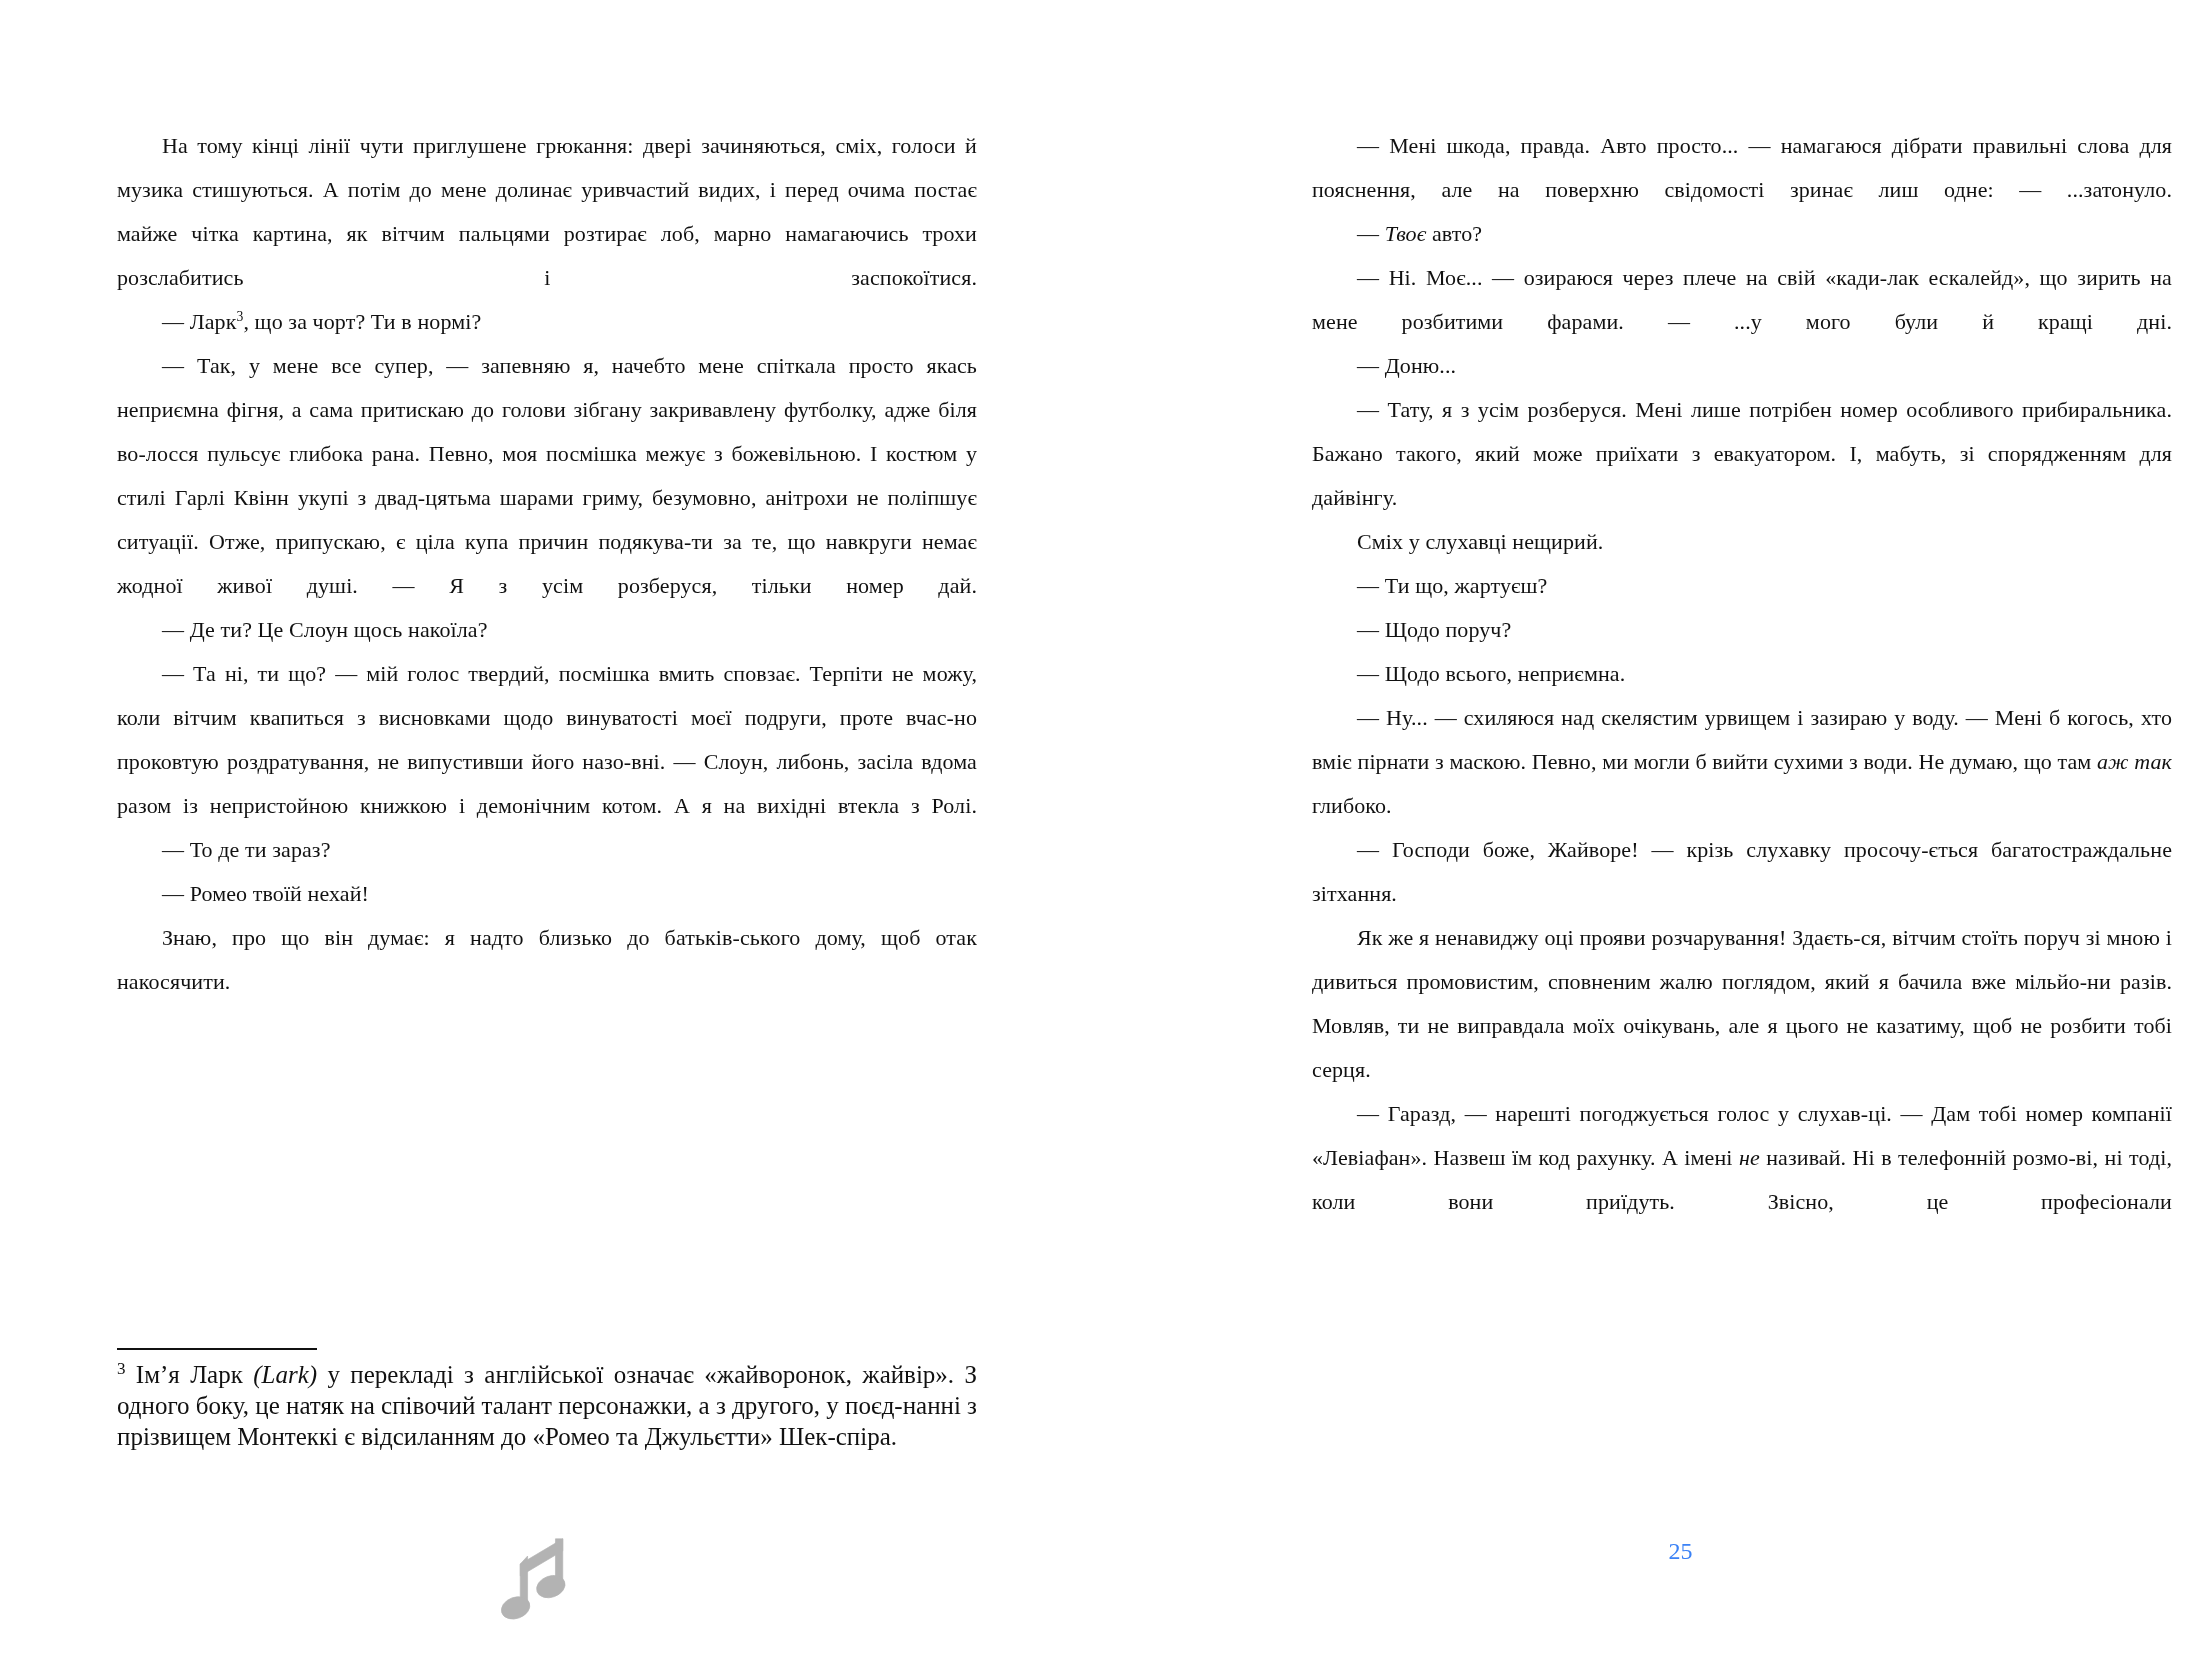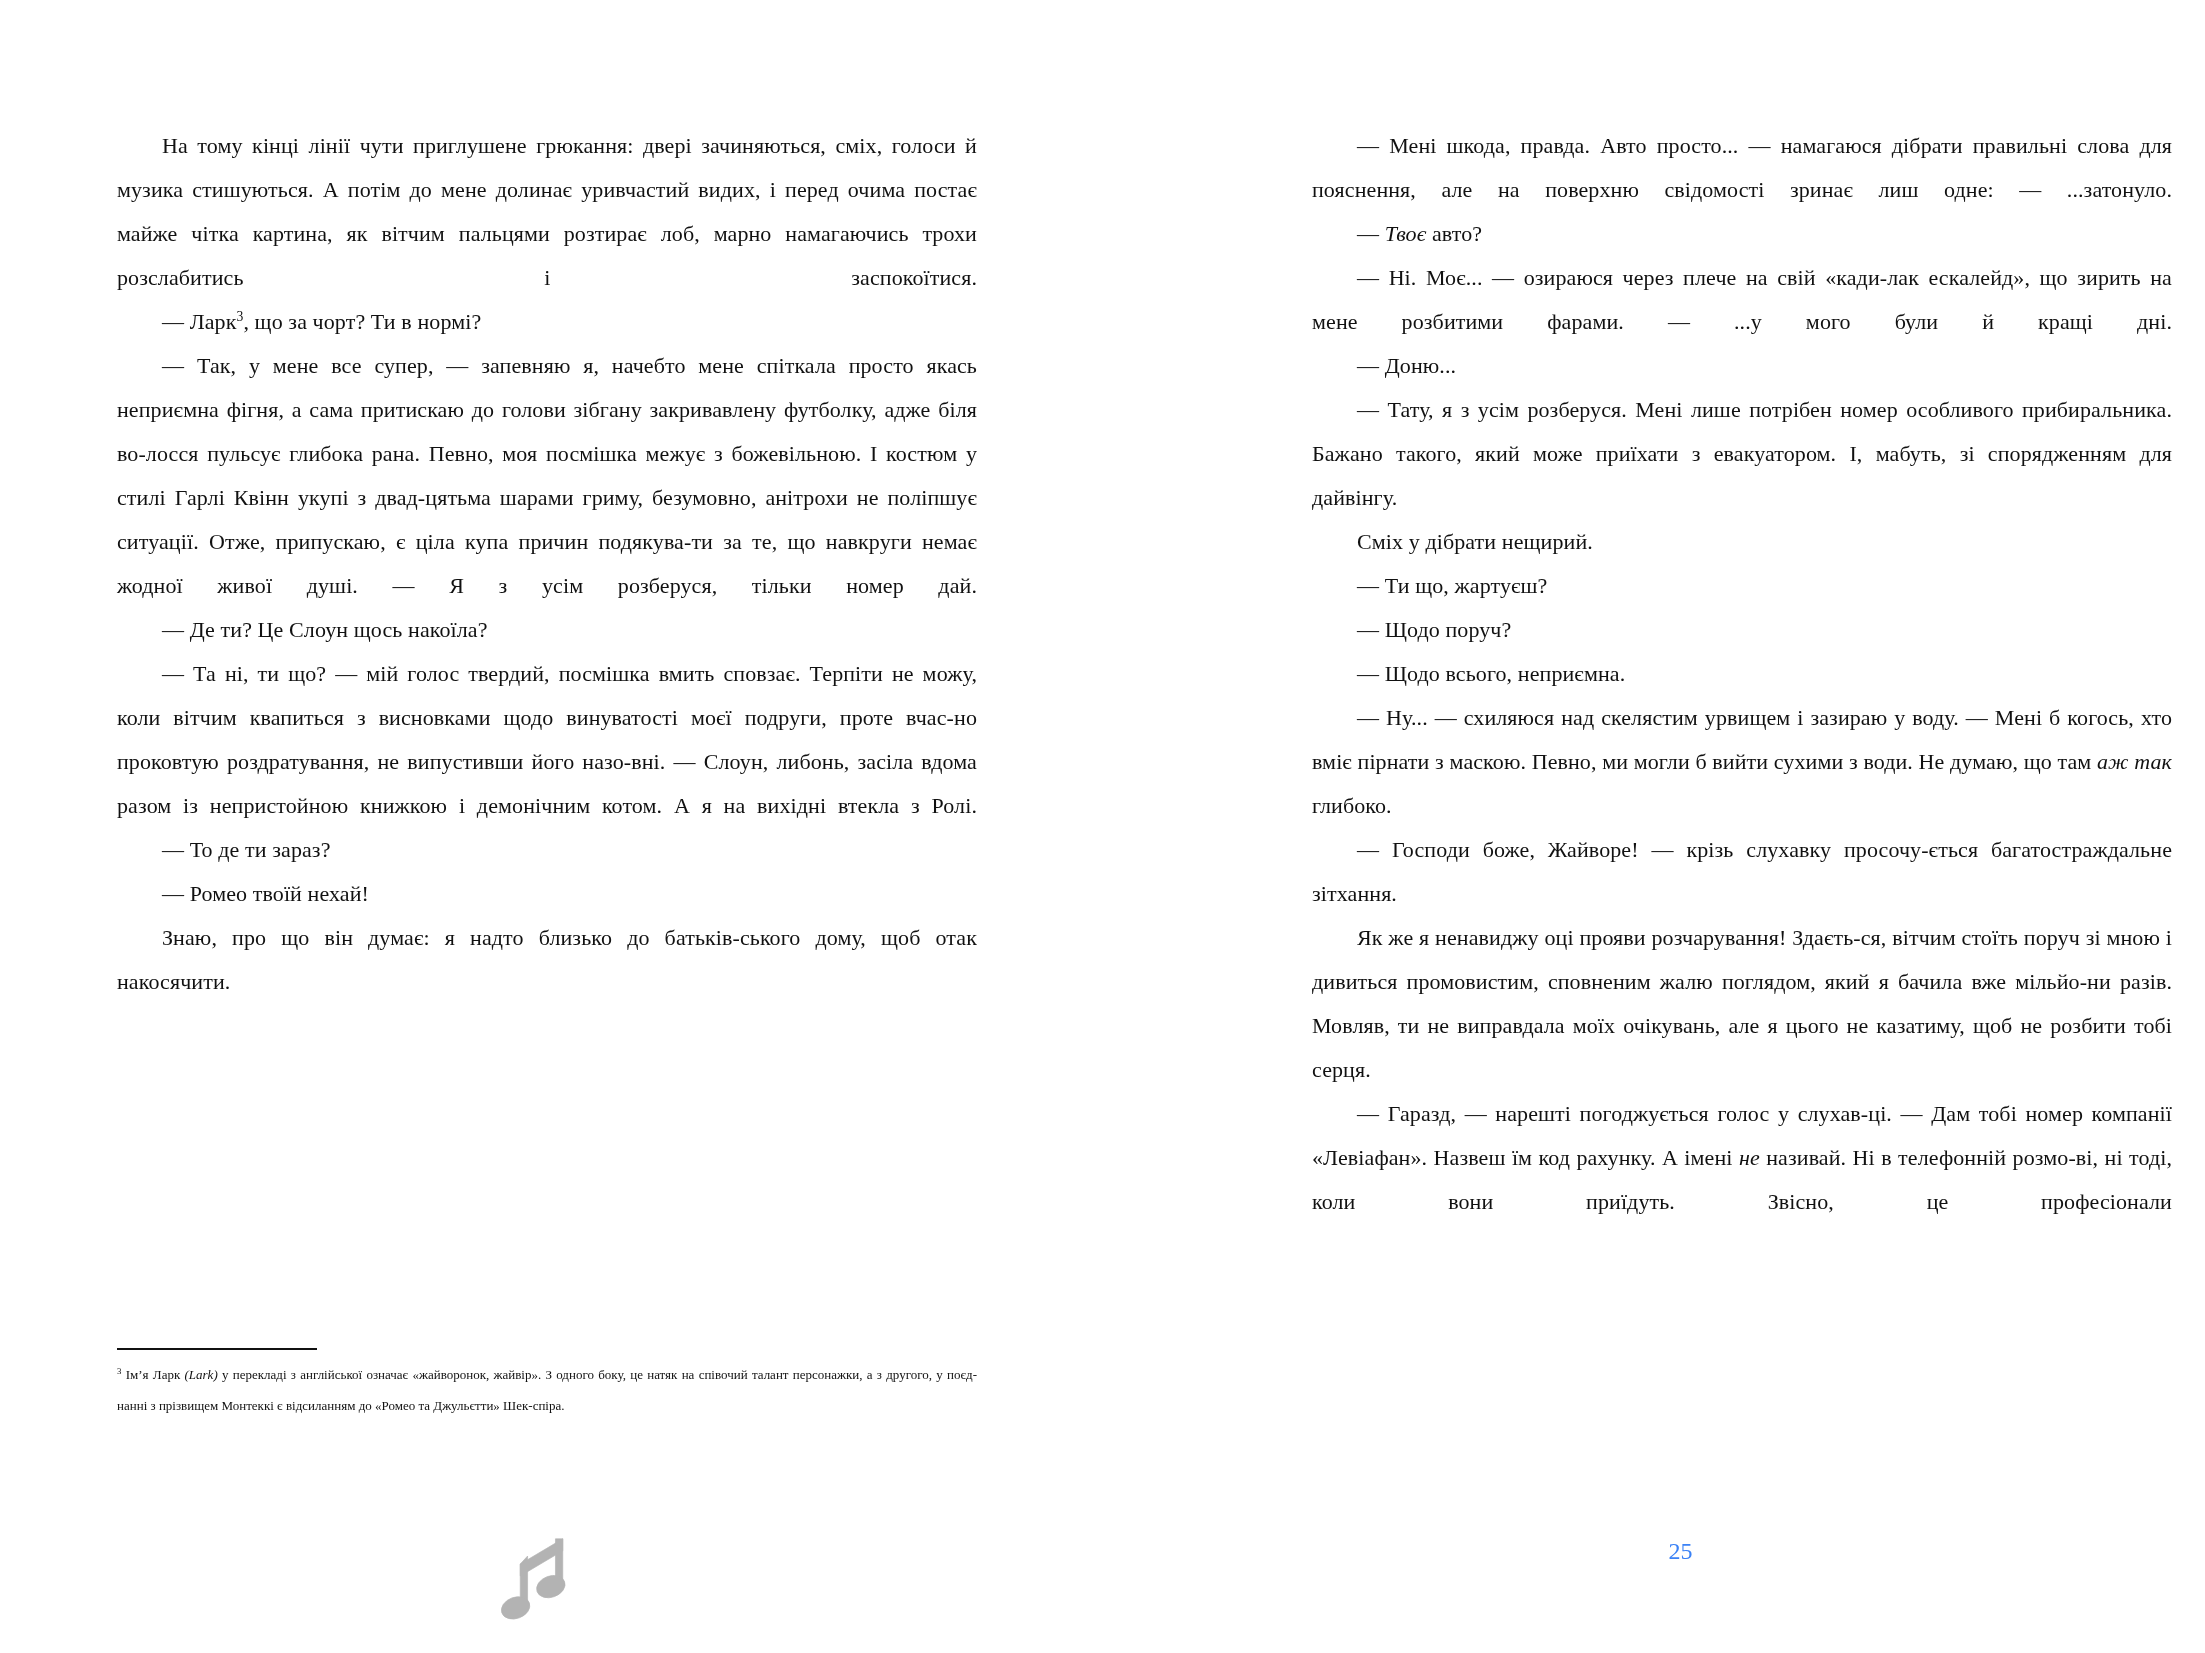--- a/index.html
+++ b/index.html
@@ -60,21 +60,21 @@
     top: 1348px;
     width: 860px;
   }
   .footnote-rule {
     width: 200px;
     height: 0;
     border-top: 2.7px solid #111111;
     margin: 0 0 9.3px 0;
   }
   .footnote-text {
-    font-size: 13px;
+    font-size: 25px;
     line-height: 31px;
     text-align: justify;
     text-align-last: left;
     margin: 0;
     text-indent: 0;
   }
   .footnote-text sup {
     font-size: 0.68em;
     vertical-align: super;
     line-height: 0;
@@ -154,21 +154,21 @@
     <p class="body-text p-dialog force-justify">— Мені шкода, правда. Авто просто... — намагаюся дібрати правильні слова для пояснення, але на поверхню свідомості зринає лиш одне: — ...затонуло.</p>
 
     <p class="body-text p-dialog"><span>— </span><em class="it">Твоє</em><span> авто?</span></p>
 
     <p class="body-text p-dialog force-justify">— Ні. Моє... — озираюся через плече на свій «кади-лак ескалейд», що зирить на мене розбитими фарами. — ...у мого були й кращі дні.</p>
 
     <p class="body-text p-dialog">— Доню...</p>
 
     <p class="body-text p-dialog force-justify">— Тату, я з усім розберуся. Мені лише потрібен номер особливого прибиральника. Бажано такого, який може приїхати з евакуатором. І, мабуть, зі спорядженням для дайвінгу.</p>
 
-    <p class="body-text p-indent">Сміх у дібрати нещирий.</p>
+    <p class="body-text p-indent">Сміх у слухавці нещирий.</p>
 
     <p class="body-text p-dialog">— Ти що, жартуєш?</p>
 
     <p class="body-text p-dialog">— Щодо поруч?</p>
 
     <p class="body-text p-dialog">— Щодо всього, неприємна.</p>
 
     <p class="body-text p-dialog force-justify"><span>— Ну... — схиляюся над скелястим урвищем і зазираю у воду. — Мені б когось, хто вміє пірнати з маскою. Певно, ми могли б вийти сухими з води. Не думаю, що там </span><em class="it">аж так</em><span> глибоко.</span></p>
 
     <p class="body-text p-dialog force-justify">— Господи боже, Жайворе! — крізь слухавку просочу-ється багатостраждальне зітхання.</p>

